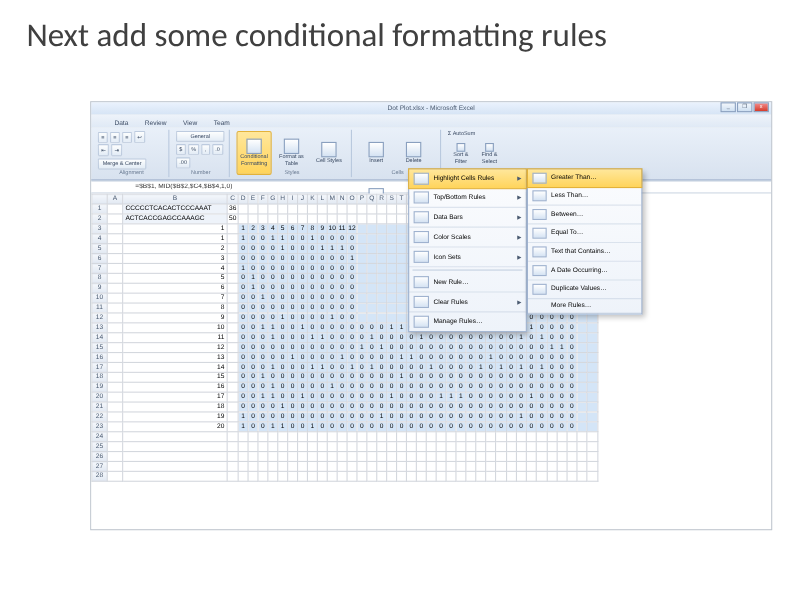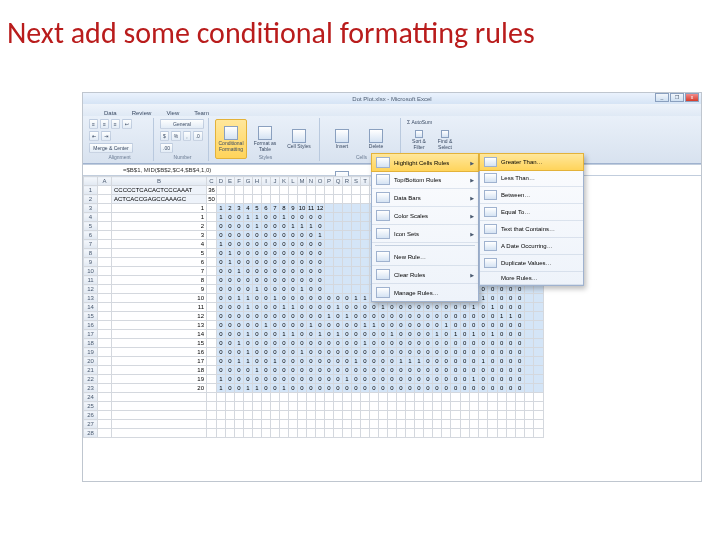--- a/index.html
+++ b/index.html
@@ -1,17 +1,17 @@
 <!DOCTYPE html>
 <html><head>
 <meta charset="utf-8">
 <style>
   * { box-sizing: border-box; margin: 0; padding: 0; }
   body { width: 720px; height: 540px; background: #fff; font-family: "Segoe UI", Tahoma, sans-serif; overflow: hidden; position: relative; }
-  .slide-title { font-family: Calibri, sans-serif; font-size: 30px; padding: 14px 24px 8px 7px; color: #b91c1c; }
+  .slide-title { font-family: Calibri, sans-serif; font-size: 30px; padding: 14px 24px 8px 24px; color: #404040; }
   .excel-wrap { position: absolute; left: 82px; top: 92px; width: 620px; height: 390px; background: #f0f0f0; font-size: 6px; border: 1px solid #bfc6cf; }
   
   .titlebar { height: 11px; background: linear-gradient(#eaf2fd,#d6e4f5); display: flex; align-items: center; justify-content: center; position: relative; font-size: 6px; color: #4a5a70; }
   .winbtns { position: absolute; right: 2px; top: 0; display: flex; gap: 1px; }
   .winbtn { width: 14px; height: 9px; border: 1px solid #8aa0bf; background: linear-gradient(#f2f6fb,#cfe0f2); font-size: 5px; text-align: center; line-height: 7px; }
   .winbtn.close { background: linear-gradient(#f28a8a,#d63b2a); color: #fff; }
   
   .tabs { height: 12px; background: linear-gradient(#eef3fa,#dfe9f5); display: flex; gap: 9px; padding-left: 18px; align-items: end; font-size: 6px; color: #3a4a63; }
   .tab { padding: 1px 3px 0 3px; }
   

